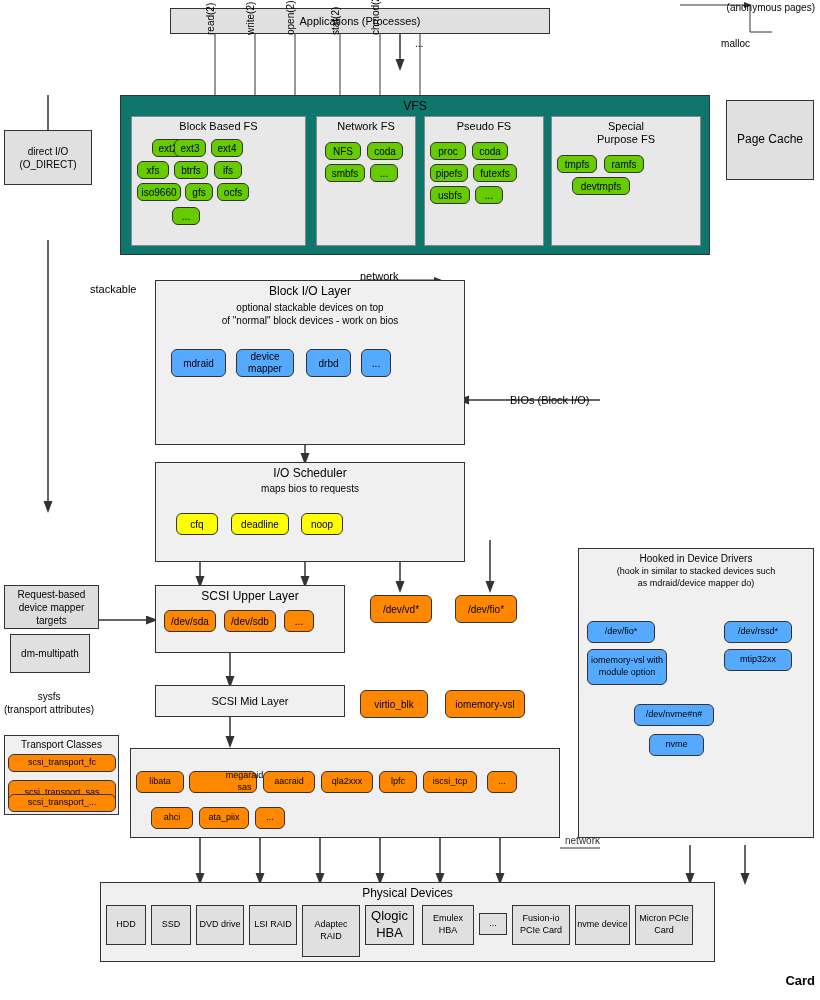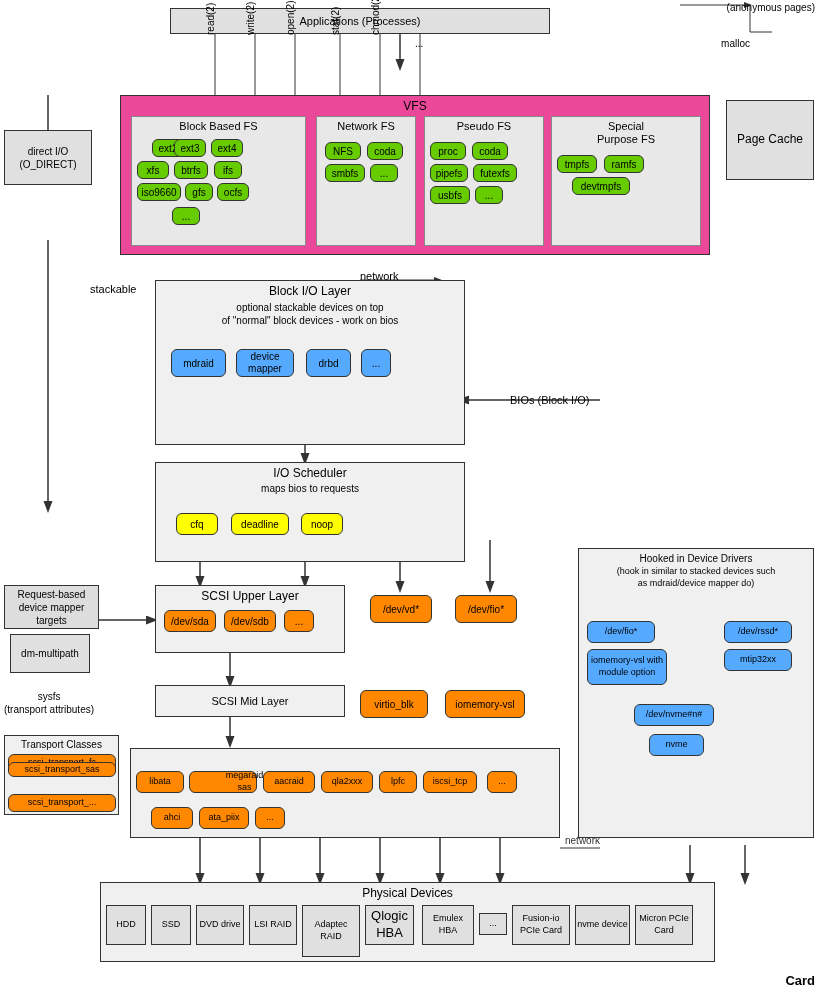--- a/index.html
+++ b/index.html
@@ -151,21 +151,21 @@
     <span>malloc</span>
   </div>
 
   <div style="position:absolute; left:205px; top:35px; font-size:10px; transform:rotate(-90deg); transform-origin:0 0; white-space:nowrap; z-index:3;">read(2)</div>
   <div style="position:absolute; left:245px; top:35px; font-size:10px; transform:rotate(-90deg); transform-origin:0 0; white-space:nowrap; z-index:3;">write(2)</div>
   <div style="position:absolute; left:285px; top:35px; font-size:10px; transform:rotate(-90deg); transform-origin:0 0; white-space:nowrap; z-index:3;">open(2)</div>
   <div style="position:absolute; left:330px; top:35px; font-size:10px; transform:rotate(-90deg); transform-origin:0 0; white-space:nowrap; z-index:3;">stat(2)</div>
   <div style="position:absolute; left:370px; top:35px; font-size:10px; transform:rotate(-90deg); transform-origin:0 0; white-space:nowrap; z-index:3;">chmod(2)</div>
   <div style="position:absolute; left:415px; top:38px; font-size:10px; z-index:3;">...</div>
 
-  <div class="container-box" style="left:120px; top:95px; width:590px; height:160px; background:#ec4899;">
+  <div class="container-box" style="left:120px; top:95px; width:590px; height:160px; background:#0f766e;">
     <div class="container-title">VFS</div>
 
     <div class="inner-container" style="left:10px; top:20px; width:175px; height:130px;">
       <div style="position:absolute; top:3px; left:0; right:0; text-align:center; font-size:11px;">Block Based FS</div>
 
       <div class="box green" style="left:20px; top:22px; width:32px; height:18px; font-size:10px; position:absolute;">
           <span>ext2</span>
         </div>
       <div class="box green" style="left:42px; top:22px; width:32px; height:18px; font-size:10px; position:absolute;">
           <span>ext3</span>
@@ -332,21 +332,21 @@
 
   <div class="label" style="left:4px; top:690px; font-size:10px; line-height:1.3;">
     <span>sysfs<br>(transport attributes)</span>
   </div>
 
   <div class="container-box" style="left:4px; top:735px; width:115px; height:80px; background:#f0f0f0;">
     <div class="container-title" style="font-size:10px;">Transport Classes</div>
     <div class="box orange" style="left:3px; top:18px; width:108px; height:18px; font-size:9px; position:absolute;">
         <span>scsi_transport_fc</span>
       </div>
-    <div class="box orange" style="left:3px; top:26px; width:108px; height:15px; font-size:9px; position:absolute;">
+    <div class="box orange" style="left:3px; top:44px; width:108px; height:25px; font-size:9px; position:absolute;">
         <span>scsi_transport_sas</span>
       </div>
     <div class="box orange" style="left:3px; top:58px; width:108px; height:18px; font-size:9px; position:absolute;">
         <span>scsi_transport_...</span>
       </div>
   </div>
 
   <div class="container-box" style="left:155px; top:685px; width:190px; height:32px; background:#f0f0f0; display:flex; align-items:center; justify-content:center;">
     <div>SCSI Mid Layer</div>
   </div>

